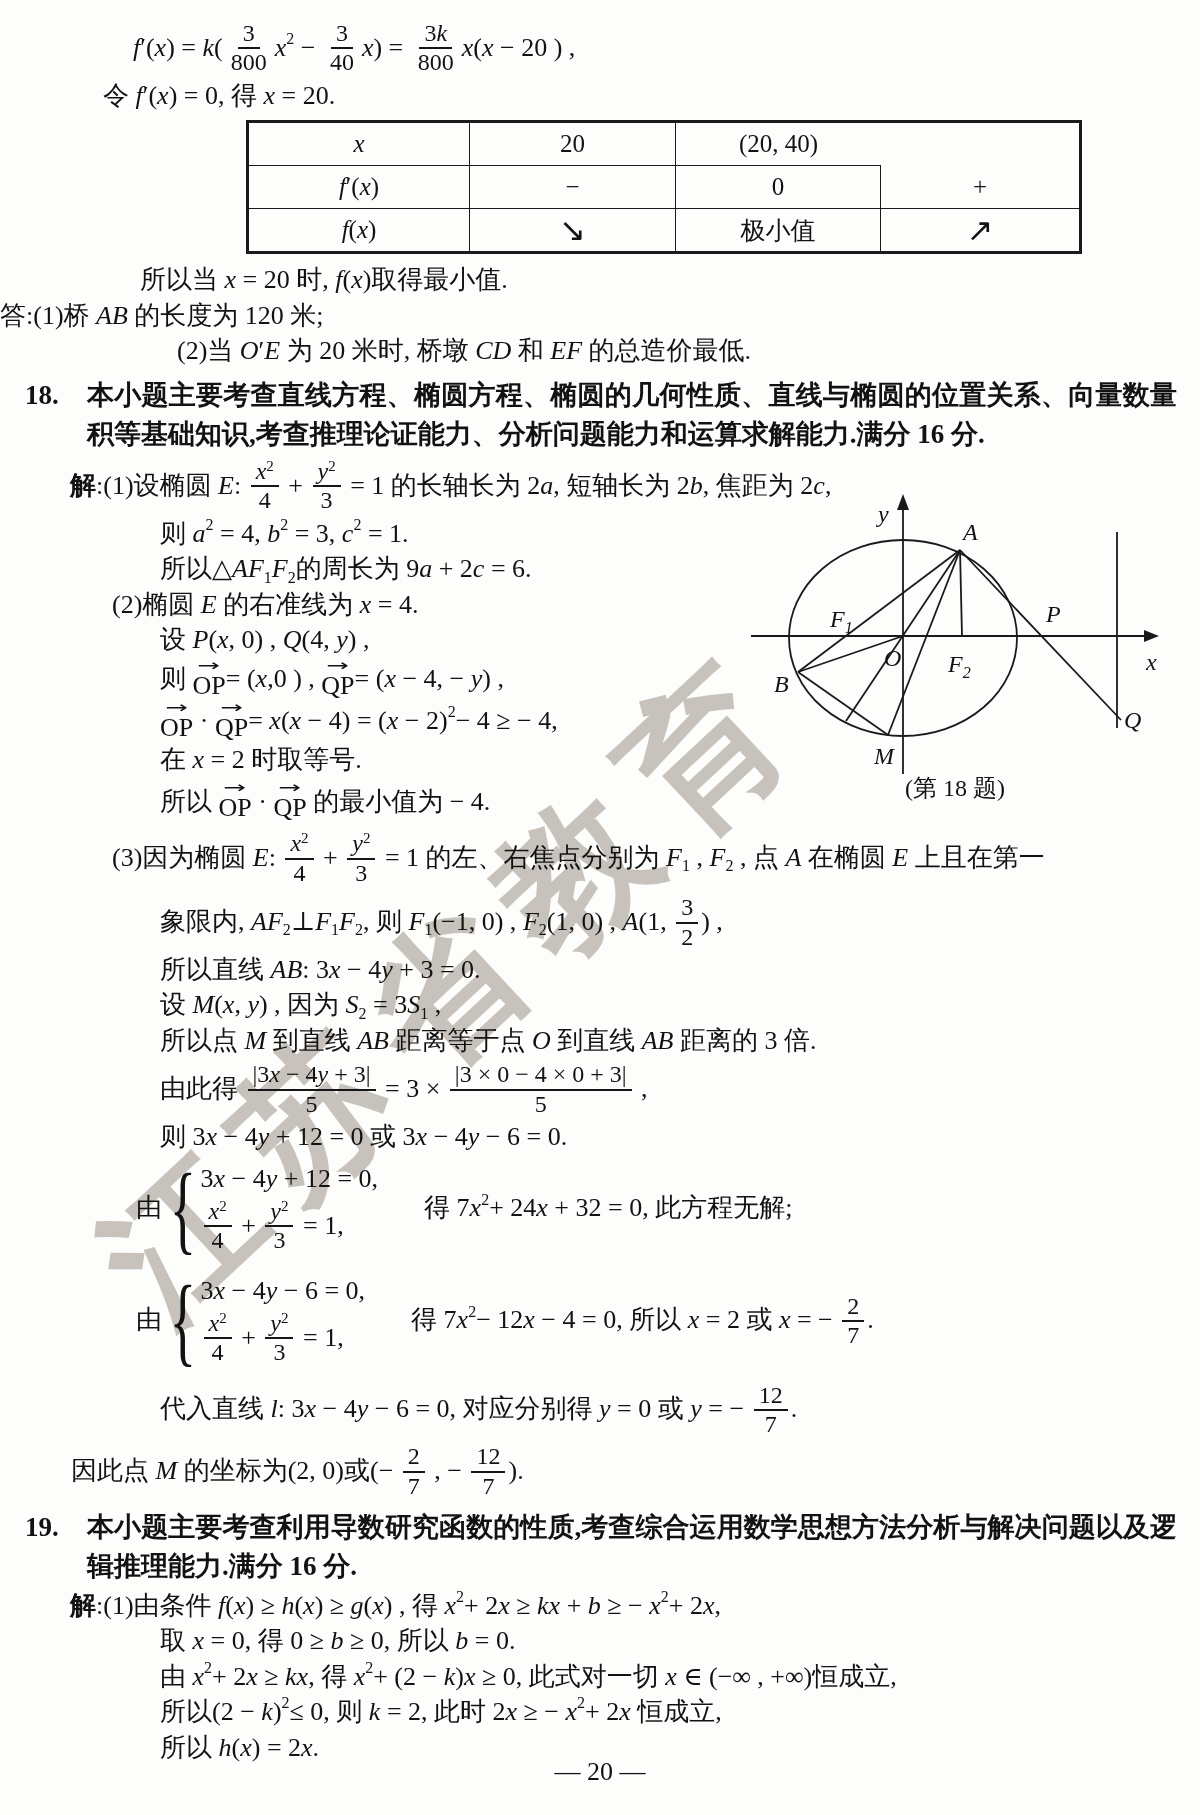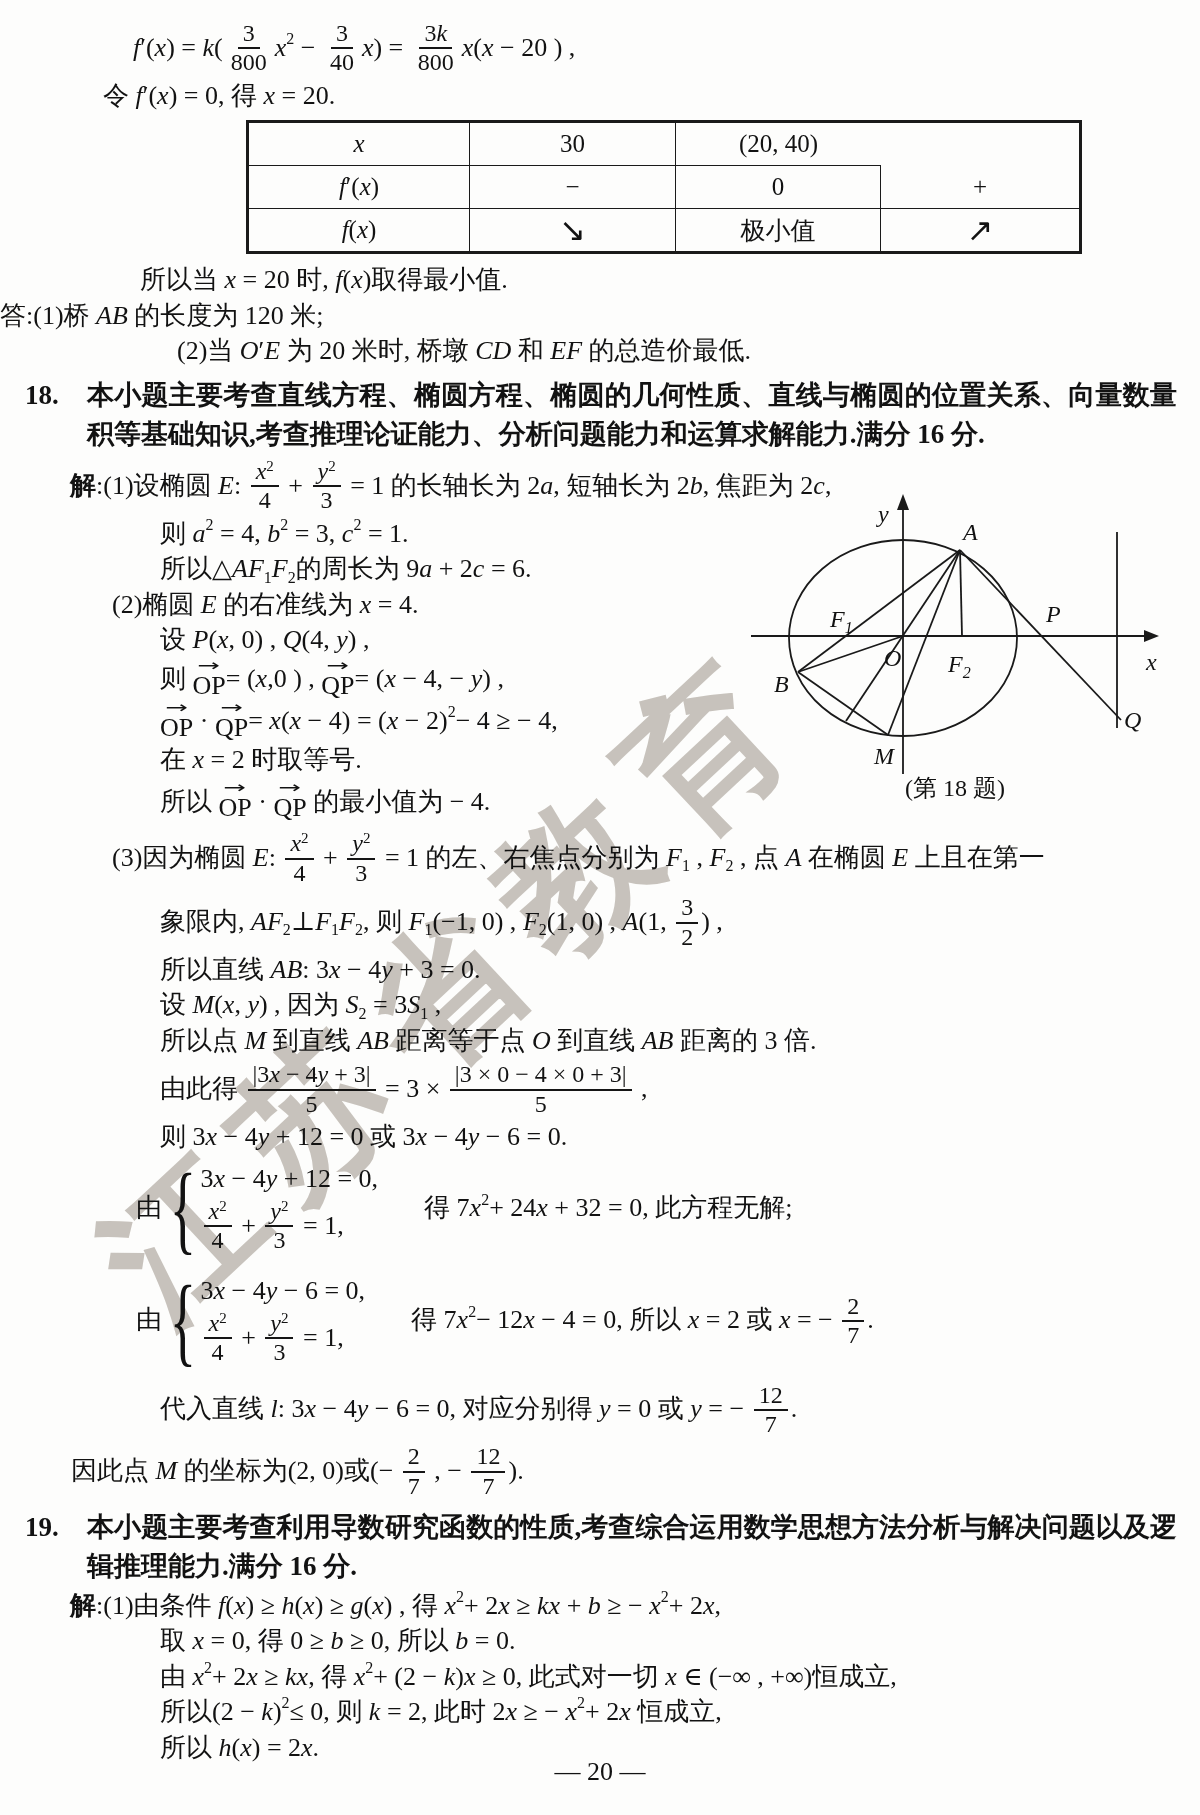--- a/index.html
+++ b/index.html
@@ -53,21 +53,21 @@
   <div class="watermark">江苏省教育</div>
 
   <div class="content">
 
     <div class="line" style="margin-left:133px"><span class="it">f</span><span>′(</span><span class="it">x</span><span>) = </span><span class="it">k</span><span>(</span><span class="frac"><span class="fr-num"><span>3</span></span><span class="fr-den"><span>800</span></span></span><span class="it">x</span><span class="sup">2</span><span> − </span><span class="frac"><span class="fr-num"><span>3</span></span><span class="fr-den"><span>40</span></span></span><span class="it">x</span><span>) = </span><span class="frac"><span class="fr-num"><span>3</span><span class="it">k</span></span><span class="fr-den"><span>800</span></span></span><span class="it">x</span><span>(</span><span class="it">x</span><span> − 20 ) ,</span></div>
     <div class="line" style="margin-left:103px"><span>令 </span><span class="it">f</span><span>′(</span><span class="it">x</span><span>) = 0, 得 </span><span class="it">x</span><span> = 20.</span></div>
 
     <div class="dtable">
       <div class="trow">
         <div class="tcell"><span class="it">x</span></div>
-        <div class="tcell"><span>30</span></div>
+        <div class="tcell"><span>20</span></div>
         <div class="tcell"><span>(20, 40)</span></div>
       </div>
       <div class="trow">
         <div class="tcell"><span class="it">f</span><span>′(</span><span class="it">x</span><span>)</span></div>
         <div class="tcell"><span>−</span></div>
         <div class="tcell"><span>0</span></div>
         <div class="tcell"><span>+</span></div>
       </div>
       <div class="trow">
         <div class="tcell"><span class="it">f</span><span>(</span><span class="it">x</span><span>)</span></div>

